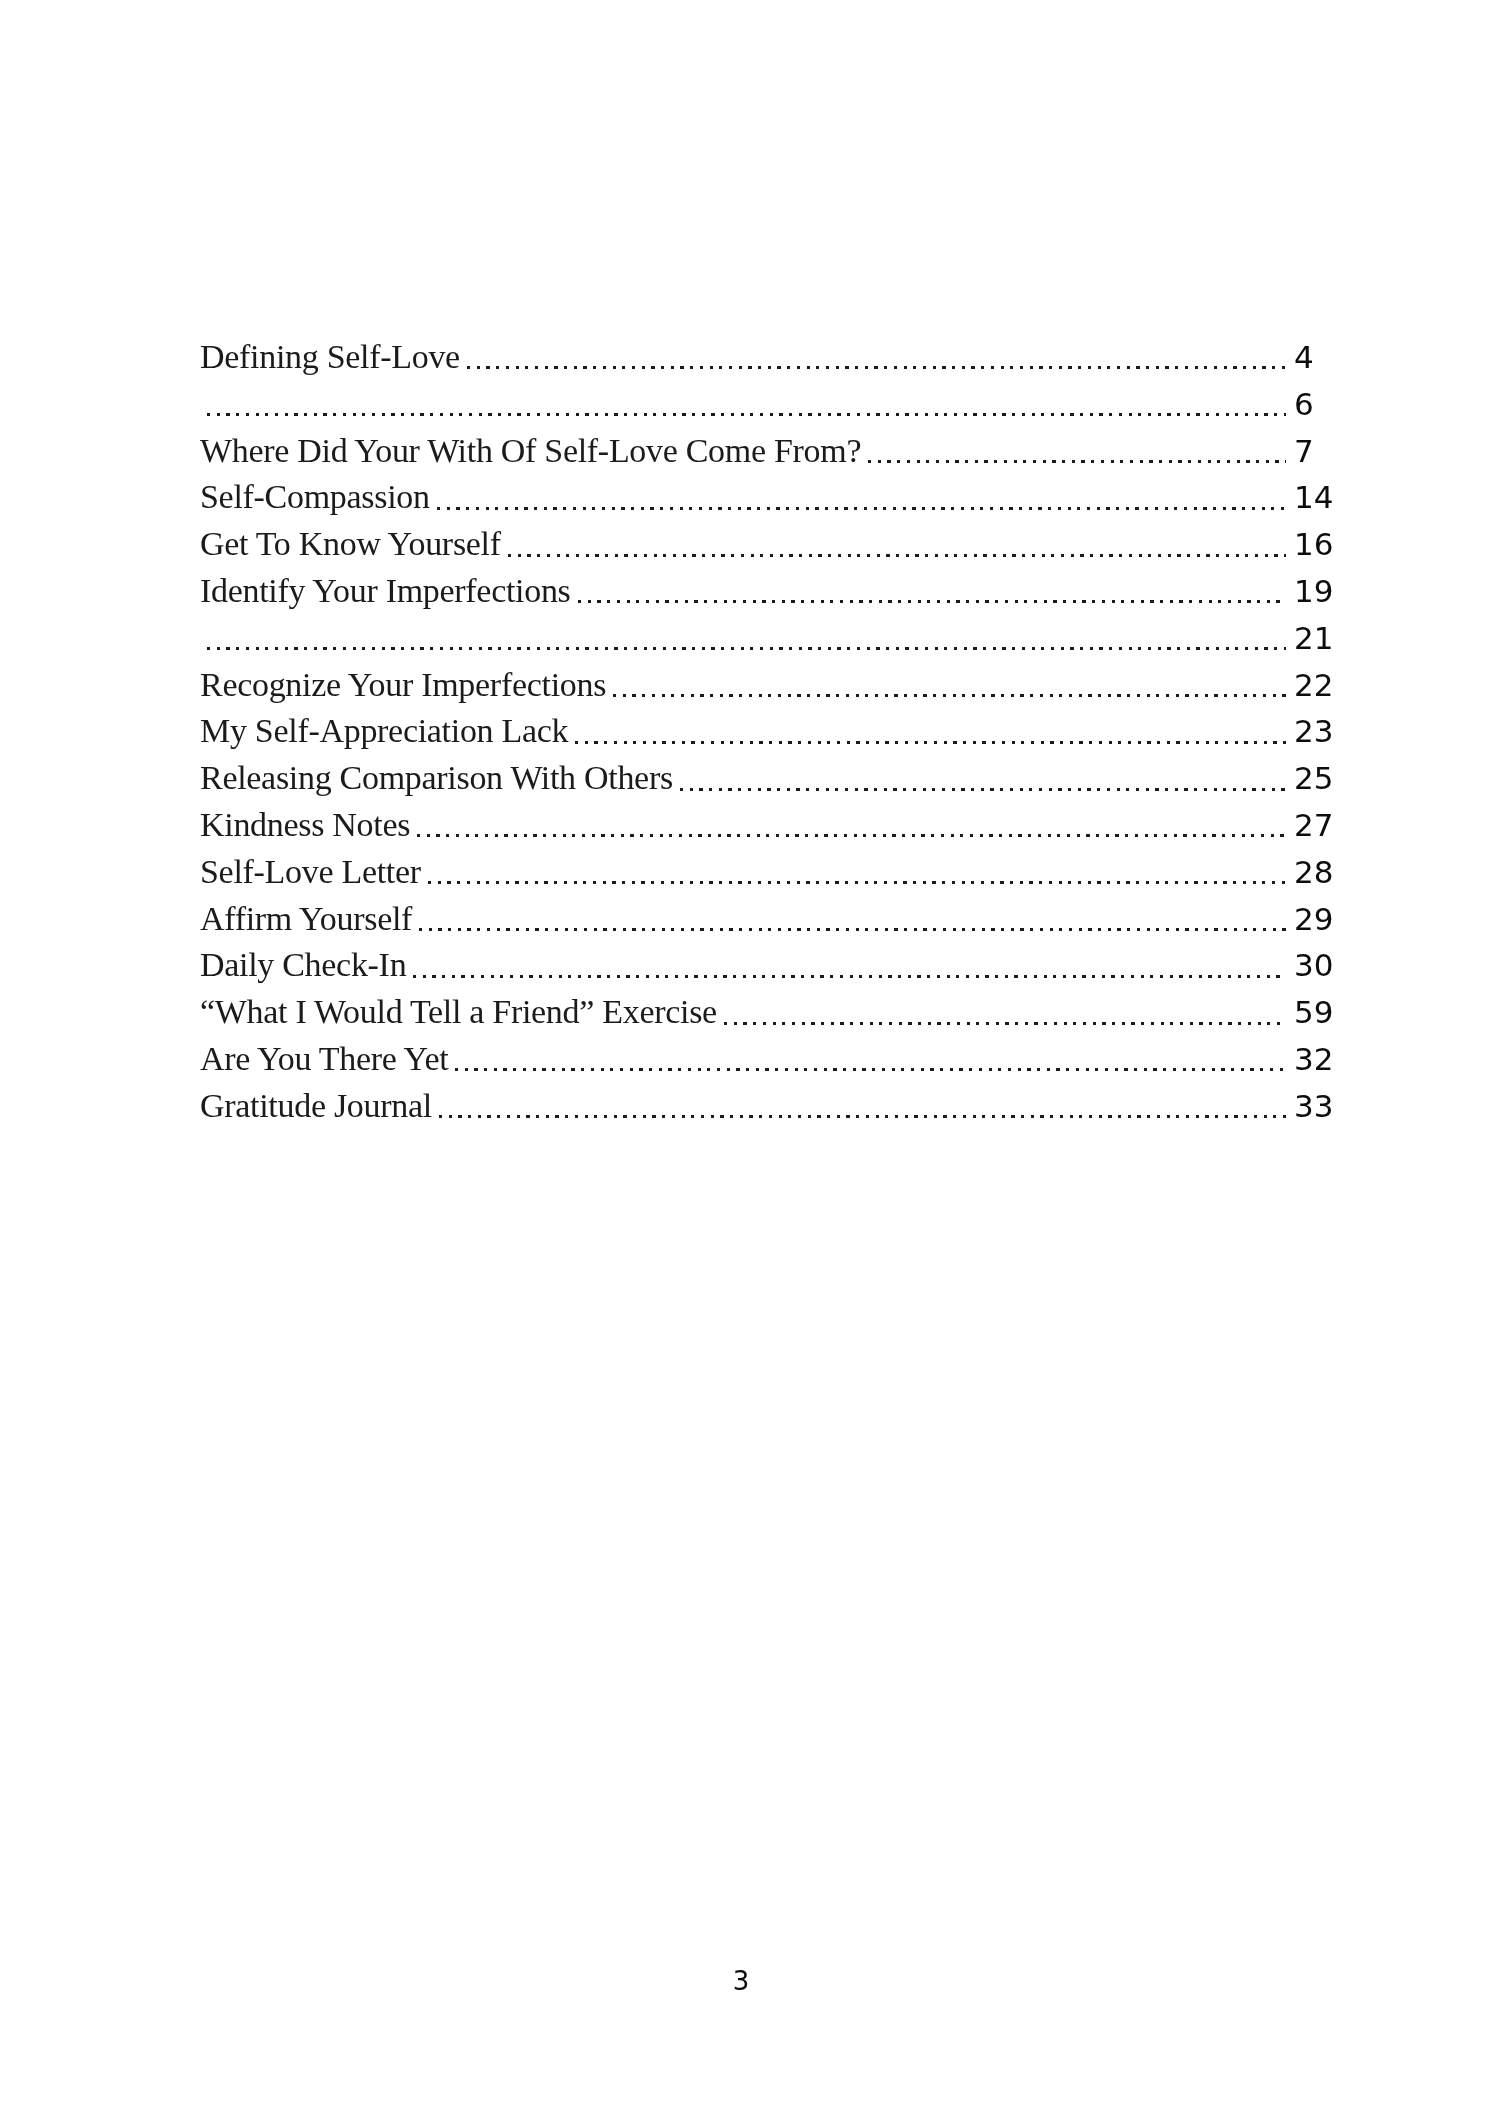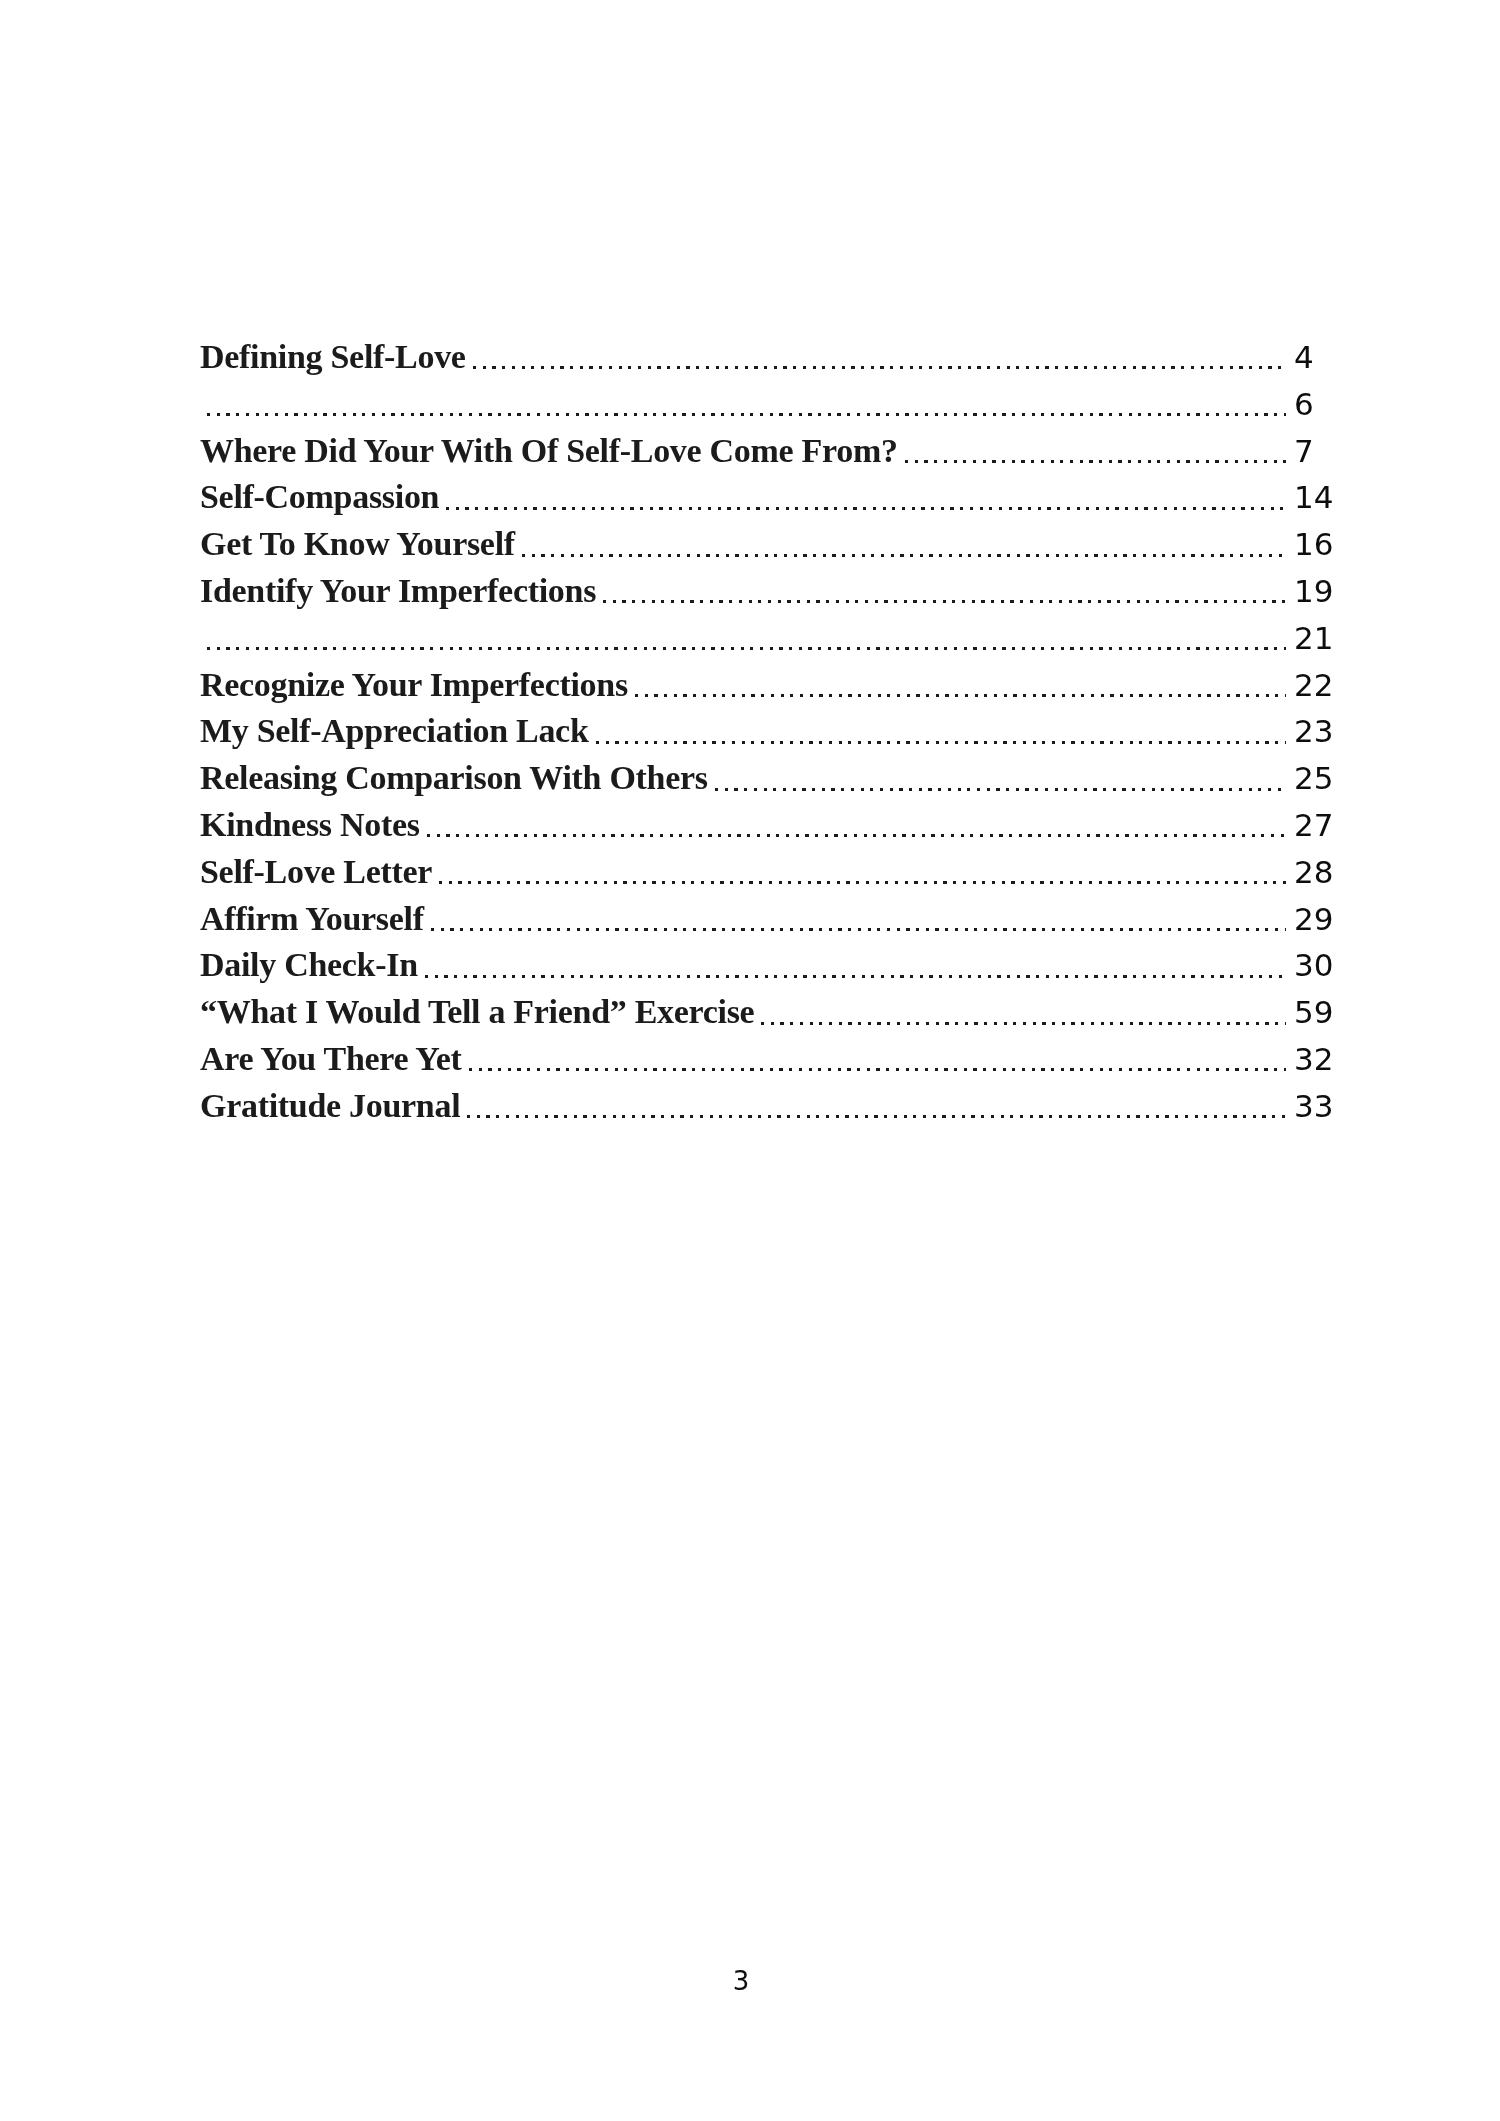--- a/index.html
+++ b/index.html
@@ -37,21 +37,20 @@
     display: flex;
     align-items: baseline;
     height: 46.8px;
     line-height: 46.8px;
     font-size: 34px;
     cursor: pointer;
   }
   .toc-title {
     white-space: nowrap;
     letter-spacing: -0.3px;
-    font-weight: bold;
   }
   .toc-leader {
     flex: 1;
     align-self: stretch;
     margin: 0 8px 0 7px;
     background-image: repeating-linear-gradient(to right, #1b1b1b 0 3.2px, transparent 3.2px 9.7px);
     background-size: 100% 3.4px;
     background-repeat: no-repeat;
     background-position: left bottom 11px;
   }

